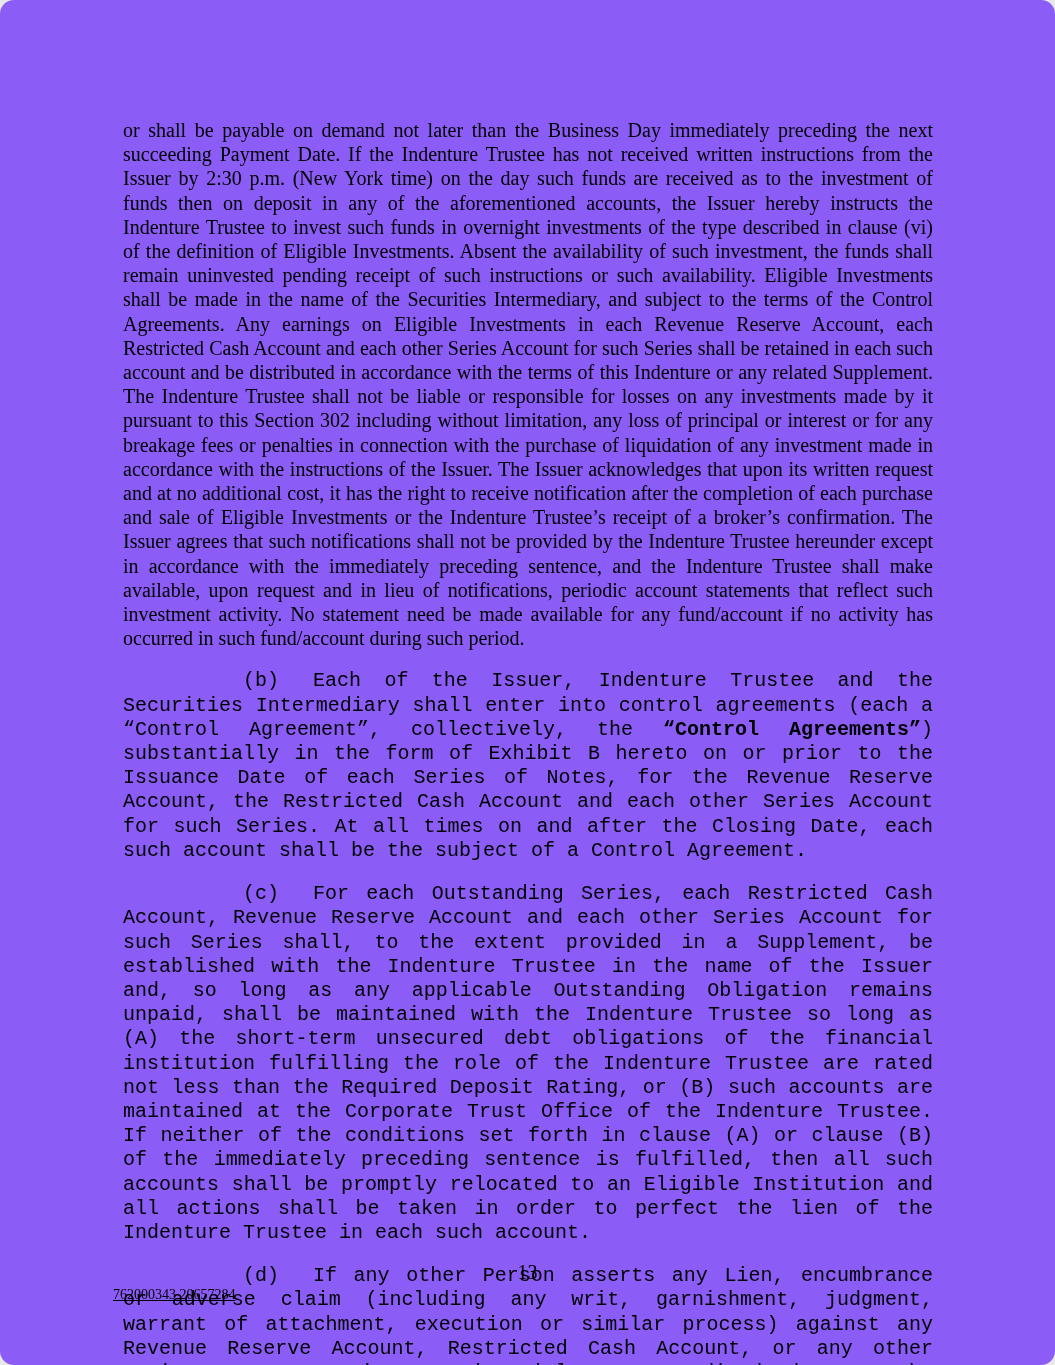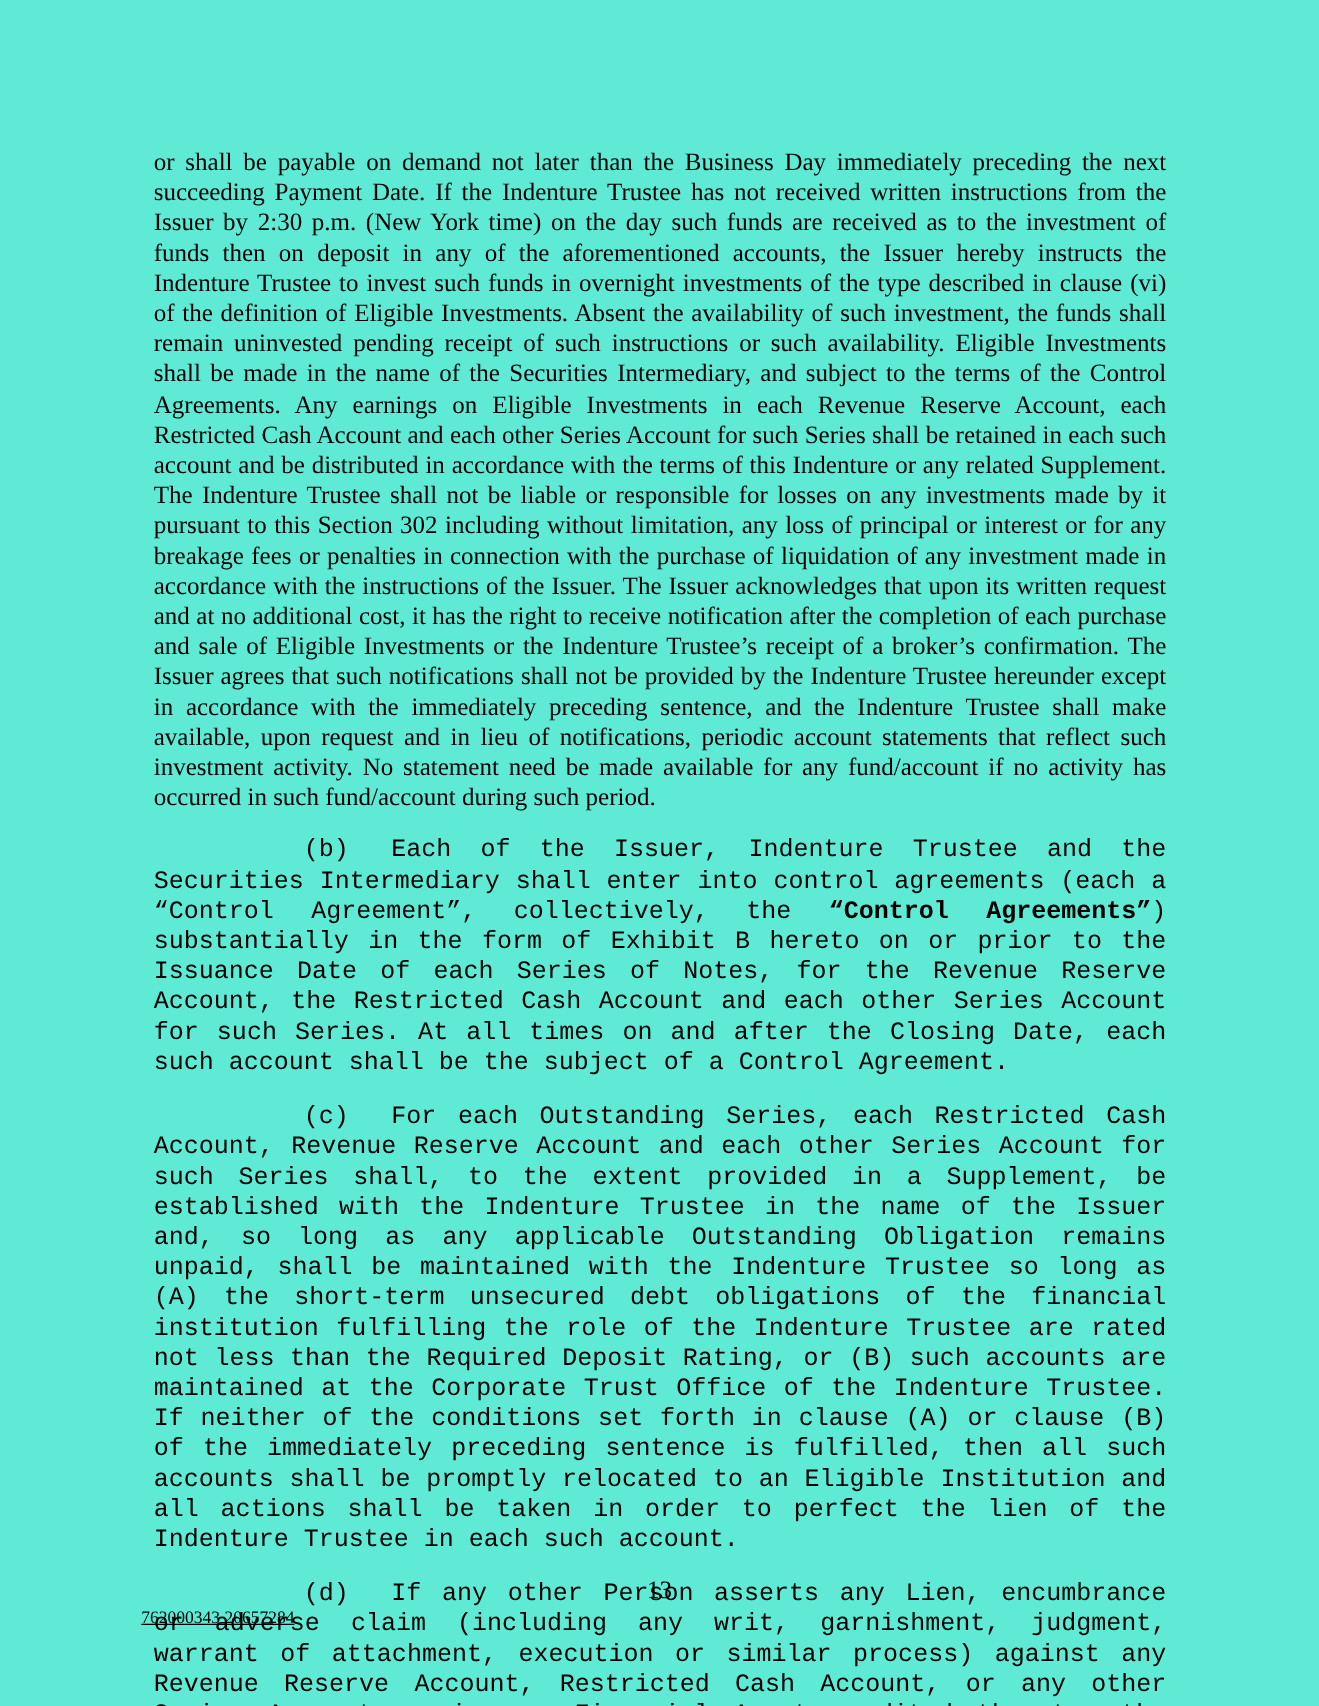--- a/index.html
+++ b/index.html
@@ -4,24 +4,25 @@
 <style>
   html, body {
     margin: 0;
     padding: 0;
     background: #e8e8e8;
   }
   .page {
     position: relative;
     width: 1055px;
     height: 1365px;
-    background: #5eead4;
+    background: #8b5cf6;
     overflow: hidden;
     font-family: "Liberation Serif", "DejaVu Serif", serif;
     color: #000;
+    border-radius: 14px;
   }
   .body-text {
     position: absolute;
     left: 123px;
     top: 118px;
     width: 810px;
     font-size: 20px;
     line-height: 24.2px;
     text-align: justify;
   }

